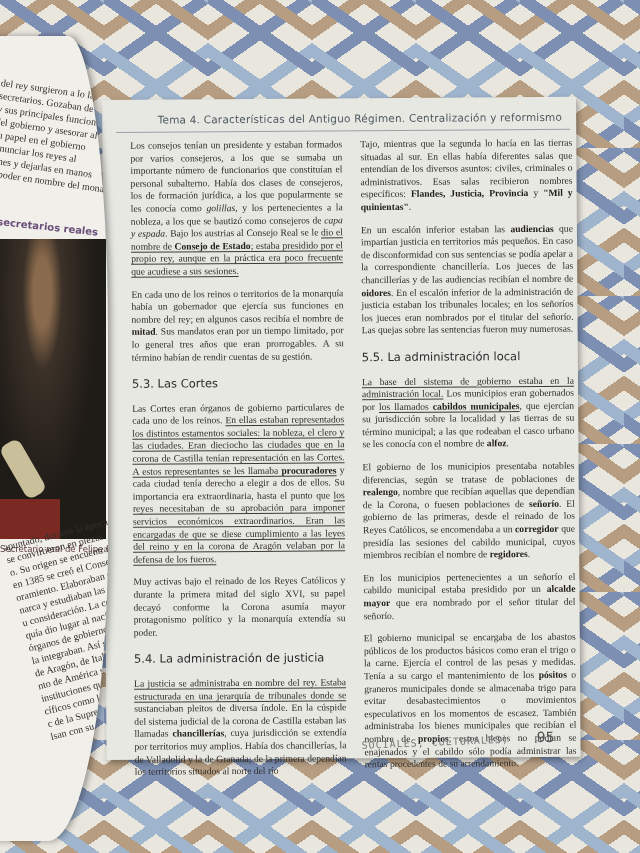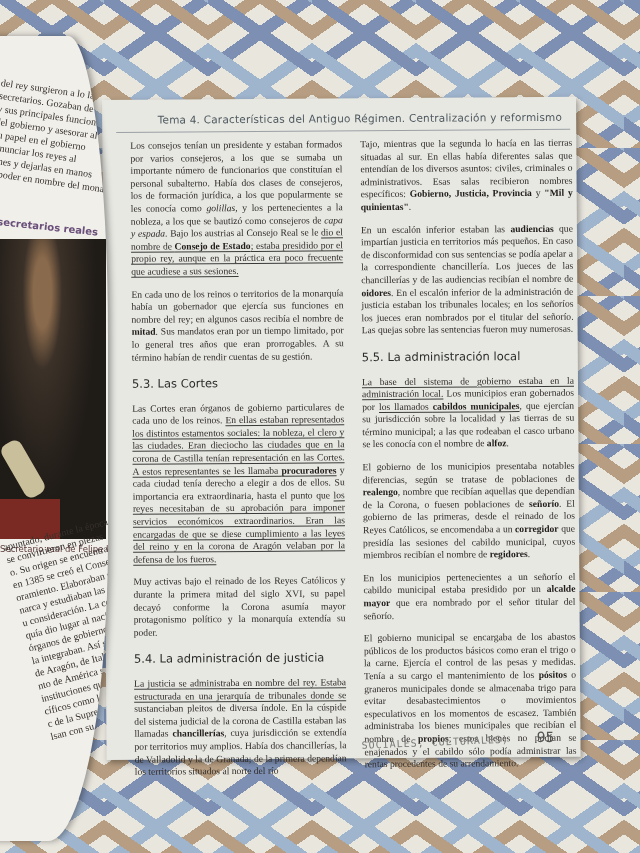--- a/index.html
+++ b/index.html
@@ -105,21 +105,21 @@
     <p><span>Las Cortes eran órganos de gobierno particulares de cada uno de los reinos. </span><span class="ul">En ellas estaban representados los distintos estamentos sociales: la nobleza, el clero y las ciudades. Eran dieciocho las ciudades que en la corona de Castilla tenían representación en las Cortes. A estos representantes se les llamaba </span><b class="ul">procuradores</b><span> y cada ciudad tenía derecho a elegir a dos de ellos. Su importancia era extraordinaria, hasta el punto que </span><span class="ul">los reyes necesitaban de su aprobación para imponer servicios económicos extraordinarios. Eran las encargadas de que se diese cumplimiento a las leyes del reino y en la corona de Aragón velaban por la defensa de los fueros.</span></p>
 
     <p>Muy activas bajo el reinado de los Reyes Católicos y durante la primera mitad del siglo XVI, su papel decayó conforme la Corona asumía mayor protagonismo político y la monarquía extendía su poder.</p>
 
     <h2>5.4. La administración de justicia</h2>
 
     <p><span class="ul">La justicia se administraba en nombre del rey. Estaba estructurada en una jerarquía de tribunales donde se</span><span> sustanciaban pleitos de diversa índole. En la cúspide del sistema judicial de la corona de Castilla estaban las llamadas </span><b>chancillerías</b><span>, cuya jurisdicción se extendía por territorios muy amplios. Había dos chancillerías, la de Valladolid y la de Granada; de la primera dependían los territorios situados al norte del río</span></p>
   </div>
 
   <div class="col right">
-    <p><span>Tajo, mientras que la segunda lo hacía en las tierras situadas al sur. En ellas había diferentes salas que entendían de los diversos asuntos: civiles, criminales o administrativos. Esas salas recibieron nombres específicos: </span><b>Gobierno, Justicia, Provincia</b><span> y </span><b>"Mil y quinientas"</b><span>.</span></p>
+    <p><span>Tajo, mientras que la segunda lo hacía en las tierras situadas al sur. En ellas había diferentes salas que entendían de los diversos asuntos: civiles, criminales o administrativos. Esas salas recibieron nombres específicos: </span><b>Flandes, Justicia, Provincia</b><span> y </span><b>"Mil y quinientas"</b><span>.</span></p>
 
     <p><span>En un escalón inferior estaban las </span><b>audiencias</b><span> que impartían justicia en territorios más pequeños. En caso de disconformidad con sus sentencias se podía apelar a la correspondiente chancillería. Los jueces de las chancillerías y de las audiencias recibían el nombre de </span><b>oidores</b><span>. En el escalón inferior de la administración de justicia estaban los tribunales locales; en los señoríos los jueces eran nombrados por el titular del señorío. Las quejas sobre las sentencias fueron muy numerosas.</span></p>
 
     <h2>5.5. La administración local</h2>
 
     <p><span class="ul">La base del sistema de gobierno estaba en la administración local.</span><span> Los municipios eran gobernados por </span><span class="ul">los llamados </span><b class="ul">cabildos municipales</b><span>, que ejercían su jurisdicción sobre la localidad y las tierras de su término municipal; a las que rodeaban el casco urbano se les conocía con el nombre de </span><b>alfoz</b><span>.</span></p>
 
     <p><span>El gobierno de los municipios presentaba notables diferencias, según se tratase de poblaciones de </span><b>realengo</b><span>, nombre que recibían aquellas que dependían de la Corona, o fuesen poblaciones de </span><b>señorío</b><span>. El gobierno de las primeras, desde el reinado de los Reyes Católicos, se encomendaba a un </span><b>corregidor</b><span> que presidía las sesiones del cabildo municipal, cuyos miembros recibían el nombre de </span><b>regidores</b><span>.</span></p>
 
     <p><span>En los municipios pertenecientes a un señorío el cabildo municipal estaba presidido por un </span><b>alcalde mayor</b><span> que era nombrado por el señor titular del señorío.</span></p>

